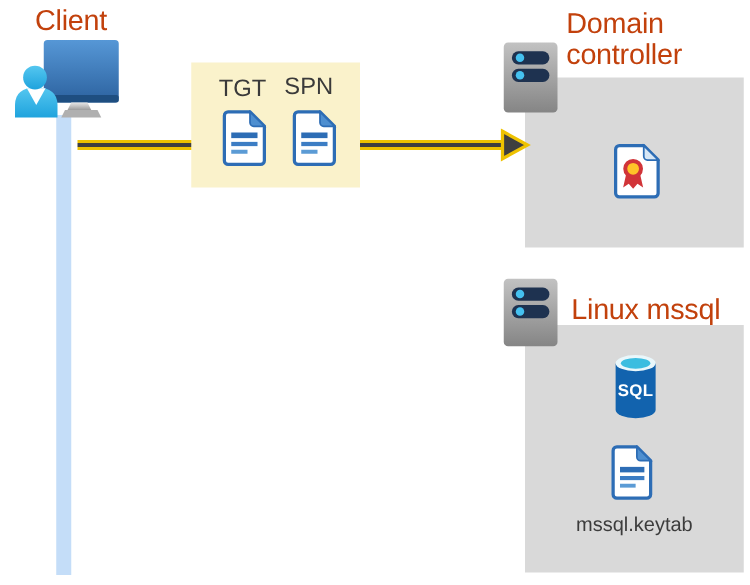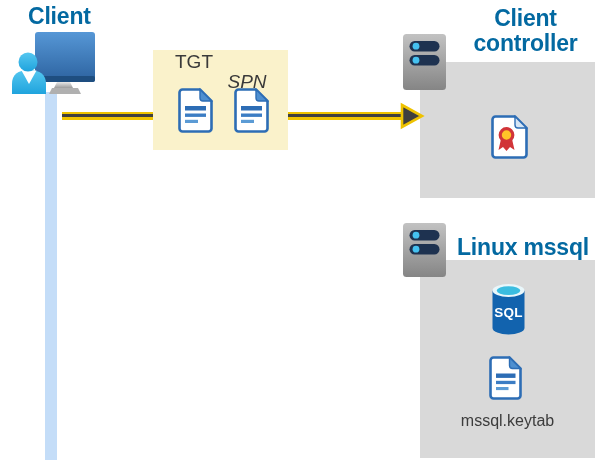--- a/index.html
+++ b/index.html
@@ -2,23 +2,22 @@
 <html><head>
 <meta charset="utf-8">
 <style>
   html,body{margin:0;padding:0;background:#ffffff;}
   .stage{
     position:relative;width:600px;height:468px;background:#ffffff;overflow:hidden;
     font-family:"Liberation Sans",sans-serif;
   }
   .abs{position:absolute;}
   .title{
-    font-weight:bold;font-size:23px;line-height:25px;color:#0369a1;
+    font-weight:normal;font-size:23px;line-height:25px;color:#c2410c;
     letter-spacing:-0.2px;
-    text-align:center;
   }
   .small-label{font-size:19px;color:#3A3A3A;text-align:center;}
   .keytab-label{font-size:16px;color:#3C3C3C;text-align:center;}
   .panel{background:#D9D9D9;}
   .ticket-box{background:#FAF2CB;}
   .vline{background:#C4DDF8;}
   .arrow-band{
     background:linear-gradient(to bottom,
       #EEC200 0%,#EEC200 30%,
       #3F3F3F 30%,#3F3F3F 66%,
@@ -65,22 +64,22 @@
     <rect x="27" y="2" width="60" height="50" rx="3" fill="url(#gradMonitor)"></rect>
     <rect x="27" y="46" width="60" height="6" rx="2" fill="#1E4E80"></rect>
     <polygon points="49,52 62,52 65,58 46,58" fill="url(#gradStand)"></polygon>
     <polygon points="44,58 70,58 73,64 41,64" fill="#B0B0B0"></polygon>
     <path d="M4,64 L4,54 Q4,40 21,40 Q38,40 38,54 L38,64 Z" fill="url(#gradPerson)"></path>
     <polygon points="13.5,40.5 28.5,40.5 21,54" fill="#ffffff"></polygon>
     <circle cx="20" cy="32" r="9.5" fill="url(#gradPerson)"></circle>
   </svg>
 
   <div class="abs ticket-box" style="left:153px;top:50px;width:135px;height:100px;z-index:2;"></div>
-  <div class="abs small-label" style="left:166px;top:51px;width:56px;z-index:3;">TGT</div>
-  <div class="abs small-label" style="left:219px;top:71px;width:56px;z-index:3;font-style:italic;">SPN</div>
+  <div class="abs small-label" style="left:166px;top:61px;width:56px;z-index:3;">TGT</div>
+  <div class="abs small-label" style="left:219px;top:59px;width:56px;z-index:3;">SPN</div>
 
   <svg class="abs" style="left:176px;top:86px;z-index:3;" width="39" height="49" viewBox="0 0 39 49">
     <path d="M3.5,6.5 a3,3 0 0 1 3,-3 H24 L35.5,15 V42.5 a3,3 0 0 1 -3,3 H6.5 a3,3 0 0 1 -3,-3 Z" fill="#ffffff" stroke="#2D6DB5" stroke-width="2.6"></path>
     <path d="M24,3.5 L35.5,15 H27 a3,3 0 0 1 -3,-3 Z" fill="#4E8FD0" stroke="#2D6DB5" stroke-width="1.4"></path>
     <rect x="9" y="20" width="21" height="4.5" fill="#2D6DB5"></rect>
     <rect x="9" y="27.5" width="21" height="3.4" fill="#3C7DC4"></rect>
     <rect x="9" y="33.8" width="13" height="3.2" fill="#5B9BD5"></rect>
   </svg>
 
   <svg class="abs" style="left:232px;top:86px;z-index:3;" width="39" height="49" viewBox="0 0 39 49">
@@ -94,21 +93,21 @@
   <div class="abs panel" style="left:420px;top:62px;width:175px;height:136px;"></div>
 
   <svg class="abs" style="left:402px;top:33px;z-index:2;" width="45" height="58" viewBox="0 0 45 58">
     <rect x="1" y="1" width="43" height="56" rx="3.5" fill="url(#gradServer)"></rect>
     <rect x="7.5" y="8" width="30" height="10.5" rx="5.2" fill="#1E3250"></rect>
     <circle cx="14" cy="13.2" r="3.4" fill="#45C1F0"></circle>
     <rect x="7.5" y="22" width="30" height="10.5" rx="5.2" fill="#1E3250"></rect>
     <circle cx="14" cy="27.2" r="3.4" fill="#45C1F0"></circle>
   </svg>
 
-  <div class="abs title" style="left:453px;top:6px;width:145px;">Client controller</div>
+  <div class="abs title" style="left:453px;top:6px;width:145px;">Domain controller</div>
 
   <svg class="abs" style="left:489px;top:113px;" width="41" height="48" viewBox="0 0 41 48">
     <path d="M3.5,6.5 a3,3 0 0 1 3,-3 H26 L37.5,15 V41.5 a3,3 0 0 1 -3,3 H6.5 a3,3 0 0 1 -3,-3 Z" fill="#ffffff" stroke="#2D6DB5" stroke-width="2.6"></path>
     <path d="M26,3.5 L37.5,15 H29 a3,3 0 0 1 -3,-3 Z" fill="#D6E6F5" stroke="#2D6DB5" stroke-width="1.4"></path>
     <path d="M12,26 L9.5,37 L14,34 L17.5,38 L21,34 L25.5,37 L23,26 Z" fill="#D13438"></path>
     <circle cx="17.5" cy="22" r="6.3" fill="#FFC428" stroke="#D13438" stroke-width="3.2"></circle>
   </svg>
 
   <div class="abs panel" style="left:420px;top:260px;width:175px;height:198px;"></div>
 

